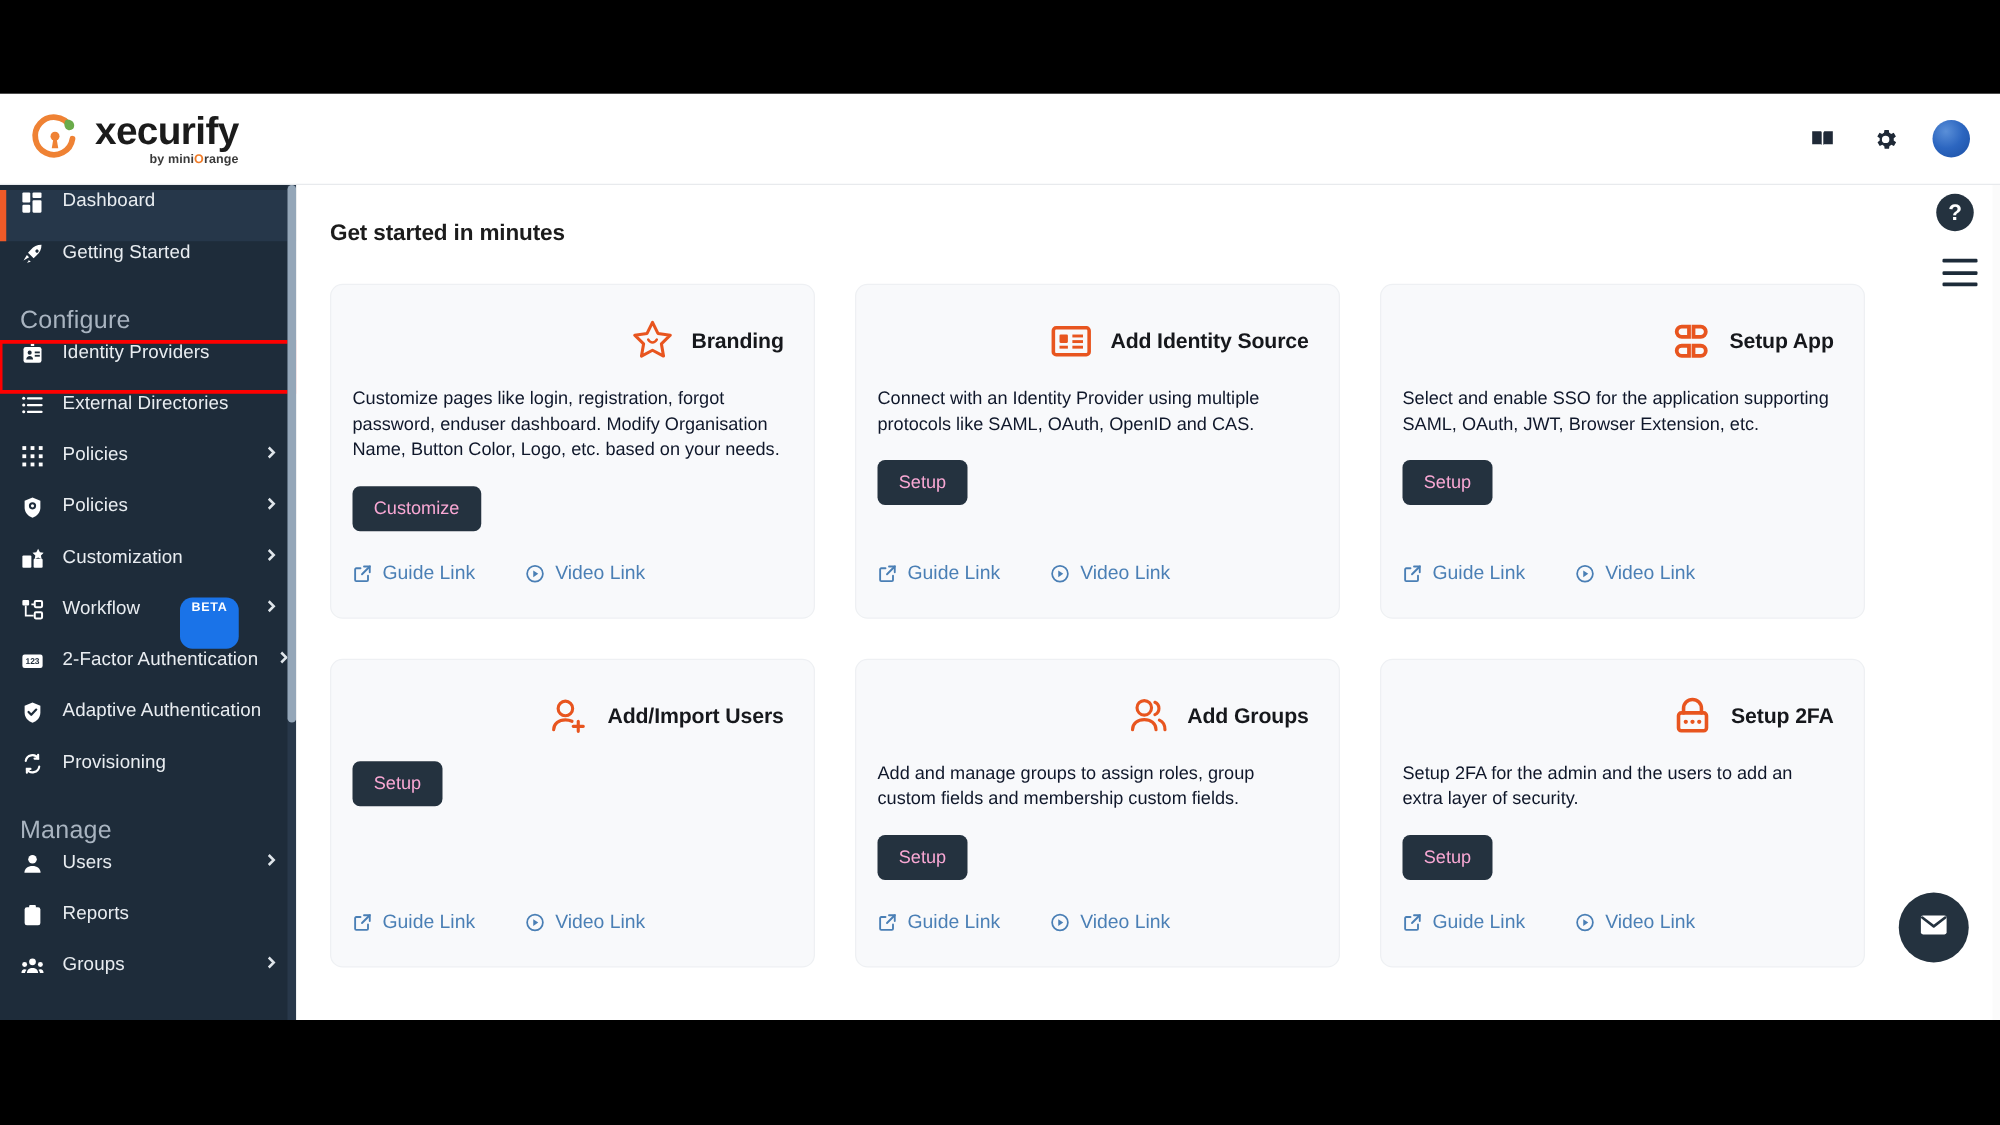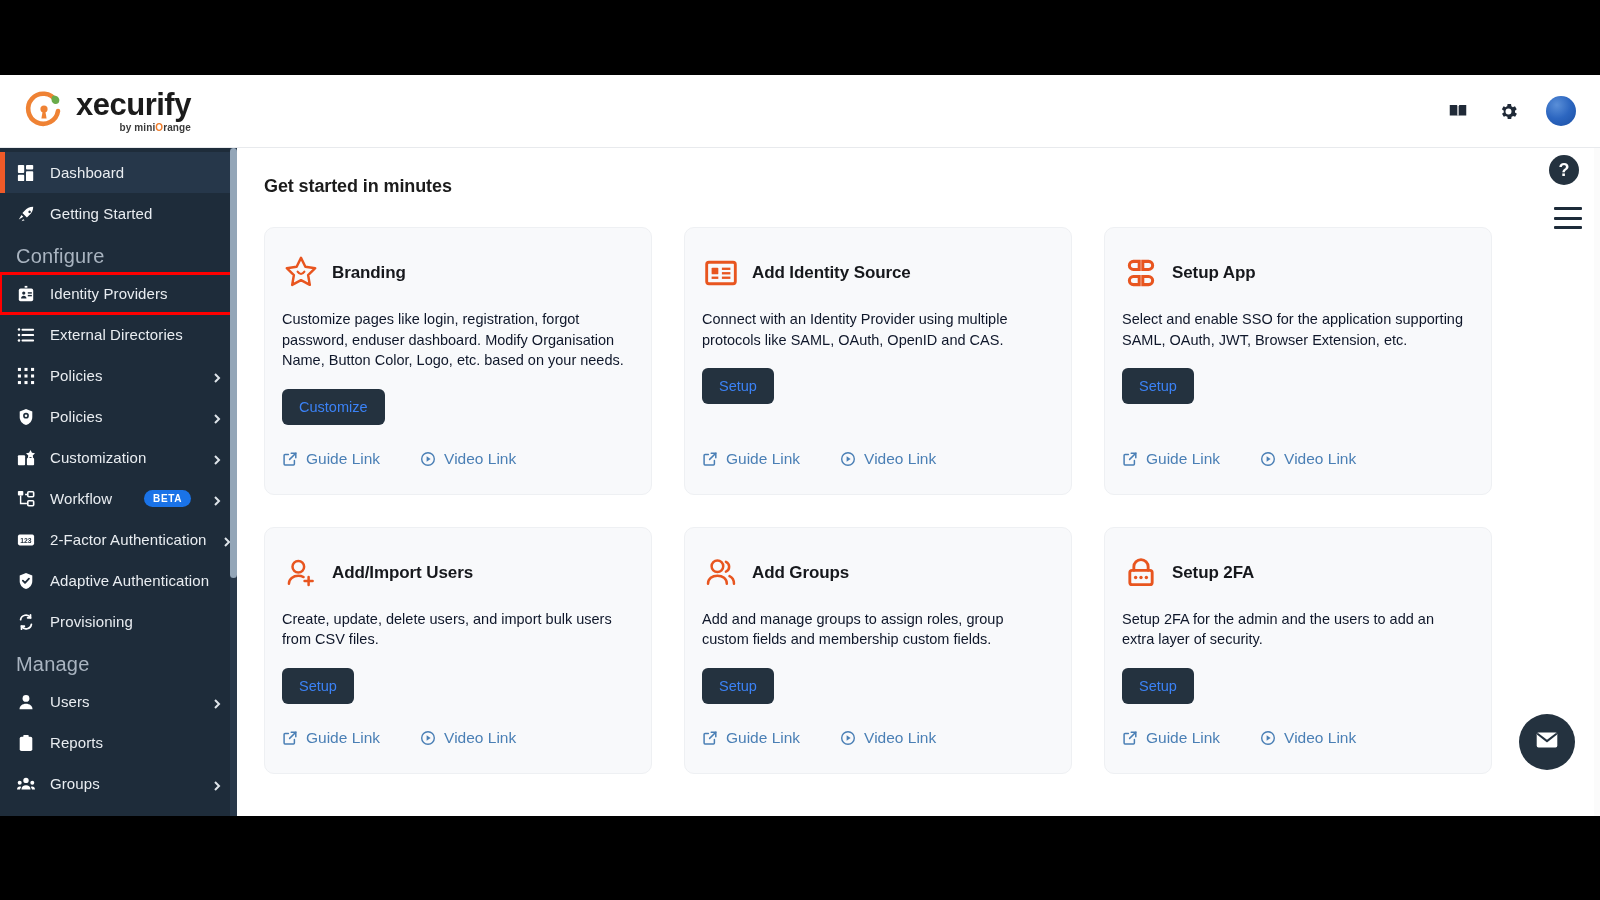--- a/index.html
+++ b/index.html
@@ -56,21 +56,21 @@
   
   .sidebar {
     position: absolute; left: 0; top: 73px;
     width: 237px; height: 668px;
     background: #1e2c3a;
     overflow: hidden;
     padding-top: 4px;
   }
   .nav-item {
     position: relative;
-    display: flex; align-items: center;
+    display: flex; 
     height: 41px;
     padding: 0 14px 0 16px;
     color: #e9edf1;
     font-size: 15px;
     cursor: pointer;
     gap: 14px;
   }
   .nav-item .ico {
     width: 20px; height: 20px; flex: 0 0 20px;
     display: flex; align-items: center; justify-content: center;
@@ -126,33 +126,33 @@
     padding: 30px 0 0 27px;
   }
   .card {
     background: #f8f9fb;
     border: 1px solid #eef0f3;
     border-radius: 10px;
     padding: 26px 24px 26px 17px;
     min-height: 243px;
     display: flex; flex-direction: column;
   }
-  .card-head { display: flex; align-items: center; gap: 12px; margin-bottom: 17px; }
+  .card-head { display: flex; align-items: center; gap: 12px; margin-bottom: 17px; justify-content: flex-end; }
   .card-ico {
     width: 38px; height: 38px; flex: 0 0 38px;
     display: flex; align-items: center; justify-content: center;
     color: #e8551f;
   }
   .card-title { font-size: 17px; font-weight: 700; color: #16181c; letter-spacing: -0.1px; }
   .card-desc {
     font-size: 14.5px; color: #0f172a; line-height: 1.42;
     margin-bottom: 18px;
   }
   .card-btn {
-    background: #24323f; color: #3b82f6;
+    background: #24323f; color: #f9a8d4;
     border: none; border-radius: 6px;
     font-size: 14.5px; font-family: inherit;
     padding: 10px 17px; cursor: pointer;
     align-self: flex-start;
   }
   .card-links { display: flex; gap: 40px; margin-top: auto; padding-top: 25px; }
   .card-link {
     display: flex; align-items: center; gap: 8px;
     color: #4a7fb5; font-size: 15.5px; cursor: pointer;
   }
@@ -552,21 +552,20 @@
         <div class="card-head">
           <span class="card-ico">
             <svg viewBox="0 0 38 38" width="34" height="34" fill="none" stroke="#e8551f" stroke-width="2.8" stroke-linecap="round">
                 <circle cx="16" cy="12" r="6.5"></circle>
                 <path d="M5.5 31c0-5.4 4.7-8.8 10.5-8.8 2.2 0 4.2.5 5.9 1.3"></path>
                 <path d="M27.5 23.5v9M23 28h9"></path>
               </svg>
           </span>
           <span class="card-title">Add/Import Users</span>
         </div>
-        <div class="card-desc">Create, update, delete users, and import bulk users from CSV files.</div>
         <button class="card-btn">Setup</button>
         <div class="card-links">
           <span class="card-link">
             <span class="lnkico">
               <svg viewBox="0 0 16 16" width="16" height="16" fill="none" stroke="#4a7fb5" stroke-width="1.5" stroke-linecap="round">
                   <path d="M9.2 2.2H13.8V6.8"></path>
                   <path d="M13.8 2.2L7.6 8.4"></path>
                   <path d="M12.4 9.6v3.4a.9.9 0 01-.9.9H3a.9.9 0 01-.9-.9V4.5a.9.9 0 01.9-.9h3.4"></path>
                 </svg>
             </span>

